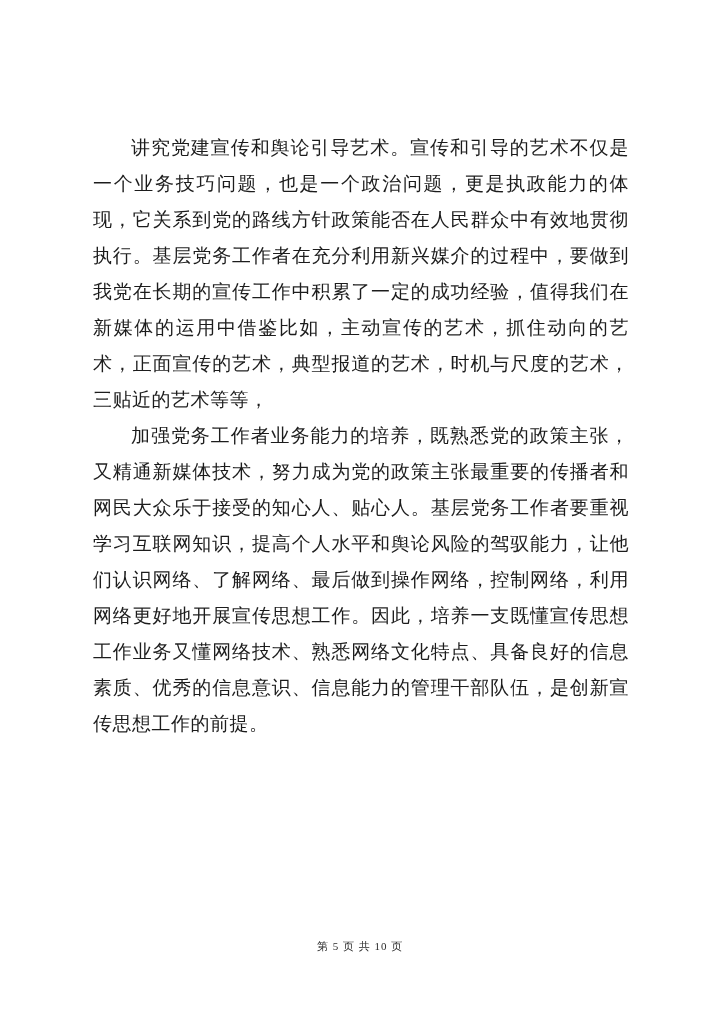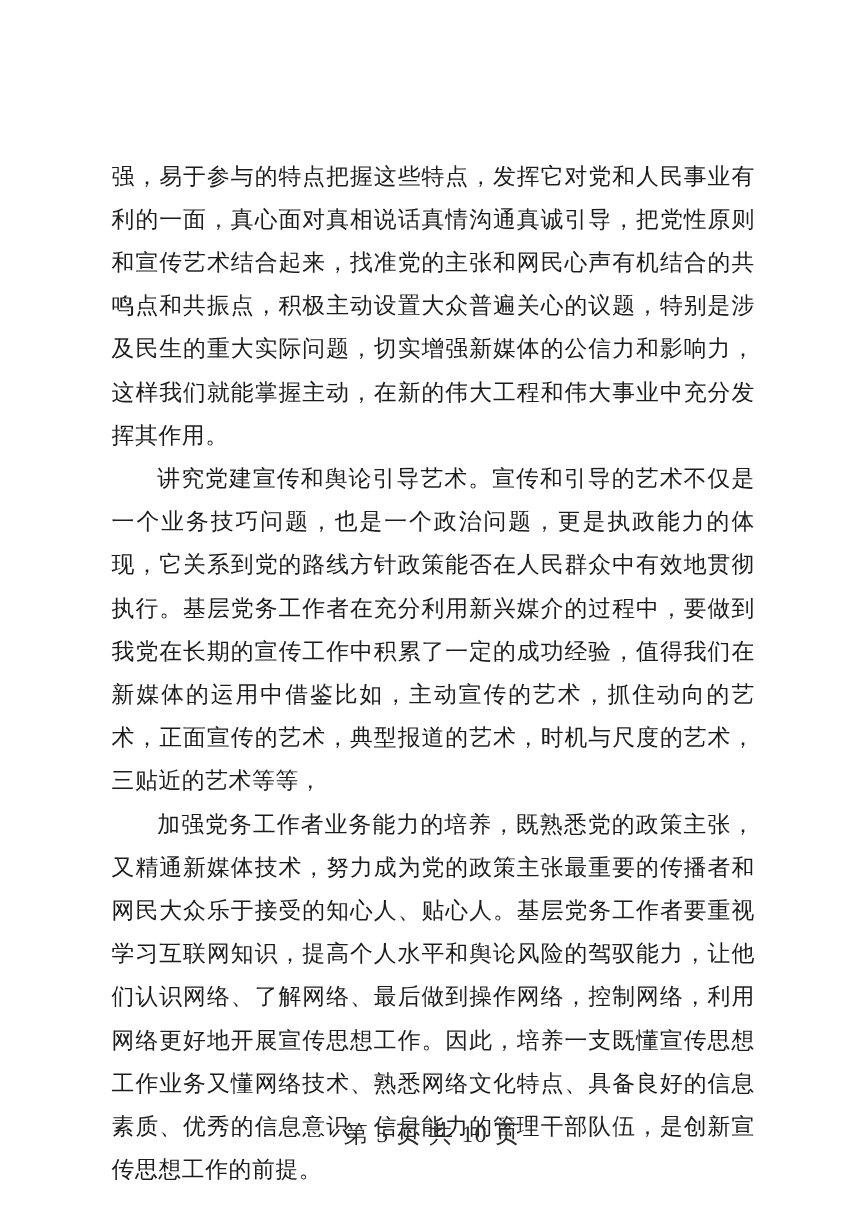--- a/index.html
+++ b/index.html
@@ -39,31 +39,30 @@
   }
   .doc-content p.indent {
     text-indent: 2em;
   }
   .page-footer {
     position: absolute;
     left: 0;
     top: 934px;
     width: 720px;
     text-align: center;
-    font-size: 20px;
+    font-size: 11px;
     line-height: 24px;
     color: #2b2b2b;
     letter-spacing: 1px;
   }
 </style>
 </head>
 <body>
 
 <div class="page">
   <div class="doc-content">
-      <p class="">强，易于参与的特点把握这些特点，发挥它对党和人民事业有利的一面，真心面对真相说话真情沟通真诚引导，把党性原则和宣传艺术结合起来，找准党的主张和网民心声有机结合的共鸣点和共振点，积极主动设置大众普遍关心的议题，特别是涉及民生的重大实际问题，切实增强新媒体的公信力和影响力，这样我们就能掌握主动，在新的伟大工程和伟大事业中充分发挥其作用。</p>
       <p class="indent">讲究党建宣传和舆论引导艺术。宣传和引导的艺术不仅是一个业务技巧问题，也是一个政治问题，更是执政能力的体现，它关系到党的路线方针政策能否在人民群众中有效地贯彻执行。基层党务工作者在充分利用新兴媒介的过程中，要做到我党在长期的宣传工作中积累了一定的成功经验，值得我们在新媒体的运用中借鉴比如，主动宣传的艺术，抓住动向的艺术，正面宣传的艺术，典型报道的艺术，时机与尺度的艺术，三贴近的艺术等等，</p>
       <p class="indent">加强党务工作者业务能力的培养，既熟悉党的政策主张，又精通新媒体技术，努力成为党的政策主张最重要的传播者和网民大众乐于接受的知心人、贴心人。基层党务工作者要重视学习互联网知识，提高个人水平和舆论风险的驾驭能力，让他们认识网络、了解网络、最后做到操作网络，控制网络，利用网络更好地开展宣传思想工作。因此，培养一支既懂宣传思想工作业务又懂网络技术、熟悉网络文化特点、具备良好的信息素质、优秀的信息意识、信息能力的管理干部队伍，是创新宣传思想工作的前提。</p>
     </div>
   <div class="page-footer">
     <span>第 5 页 共 10 页</span>
   </div>
 </div>
 
 </body></html>

